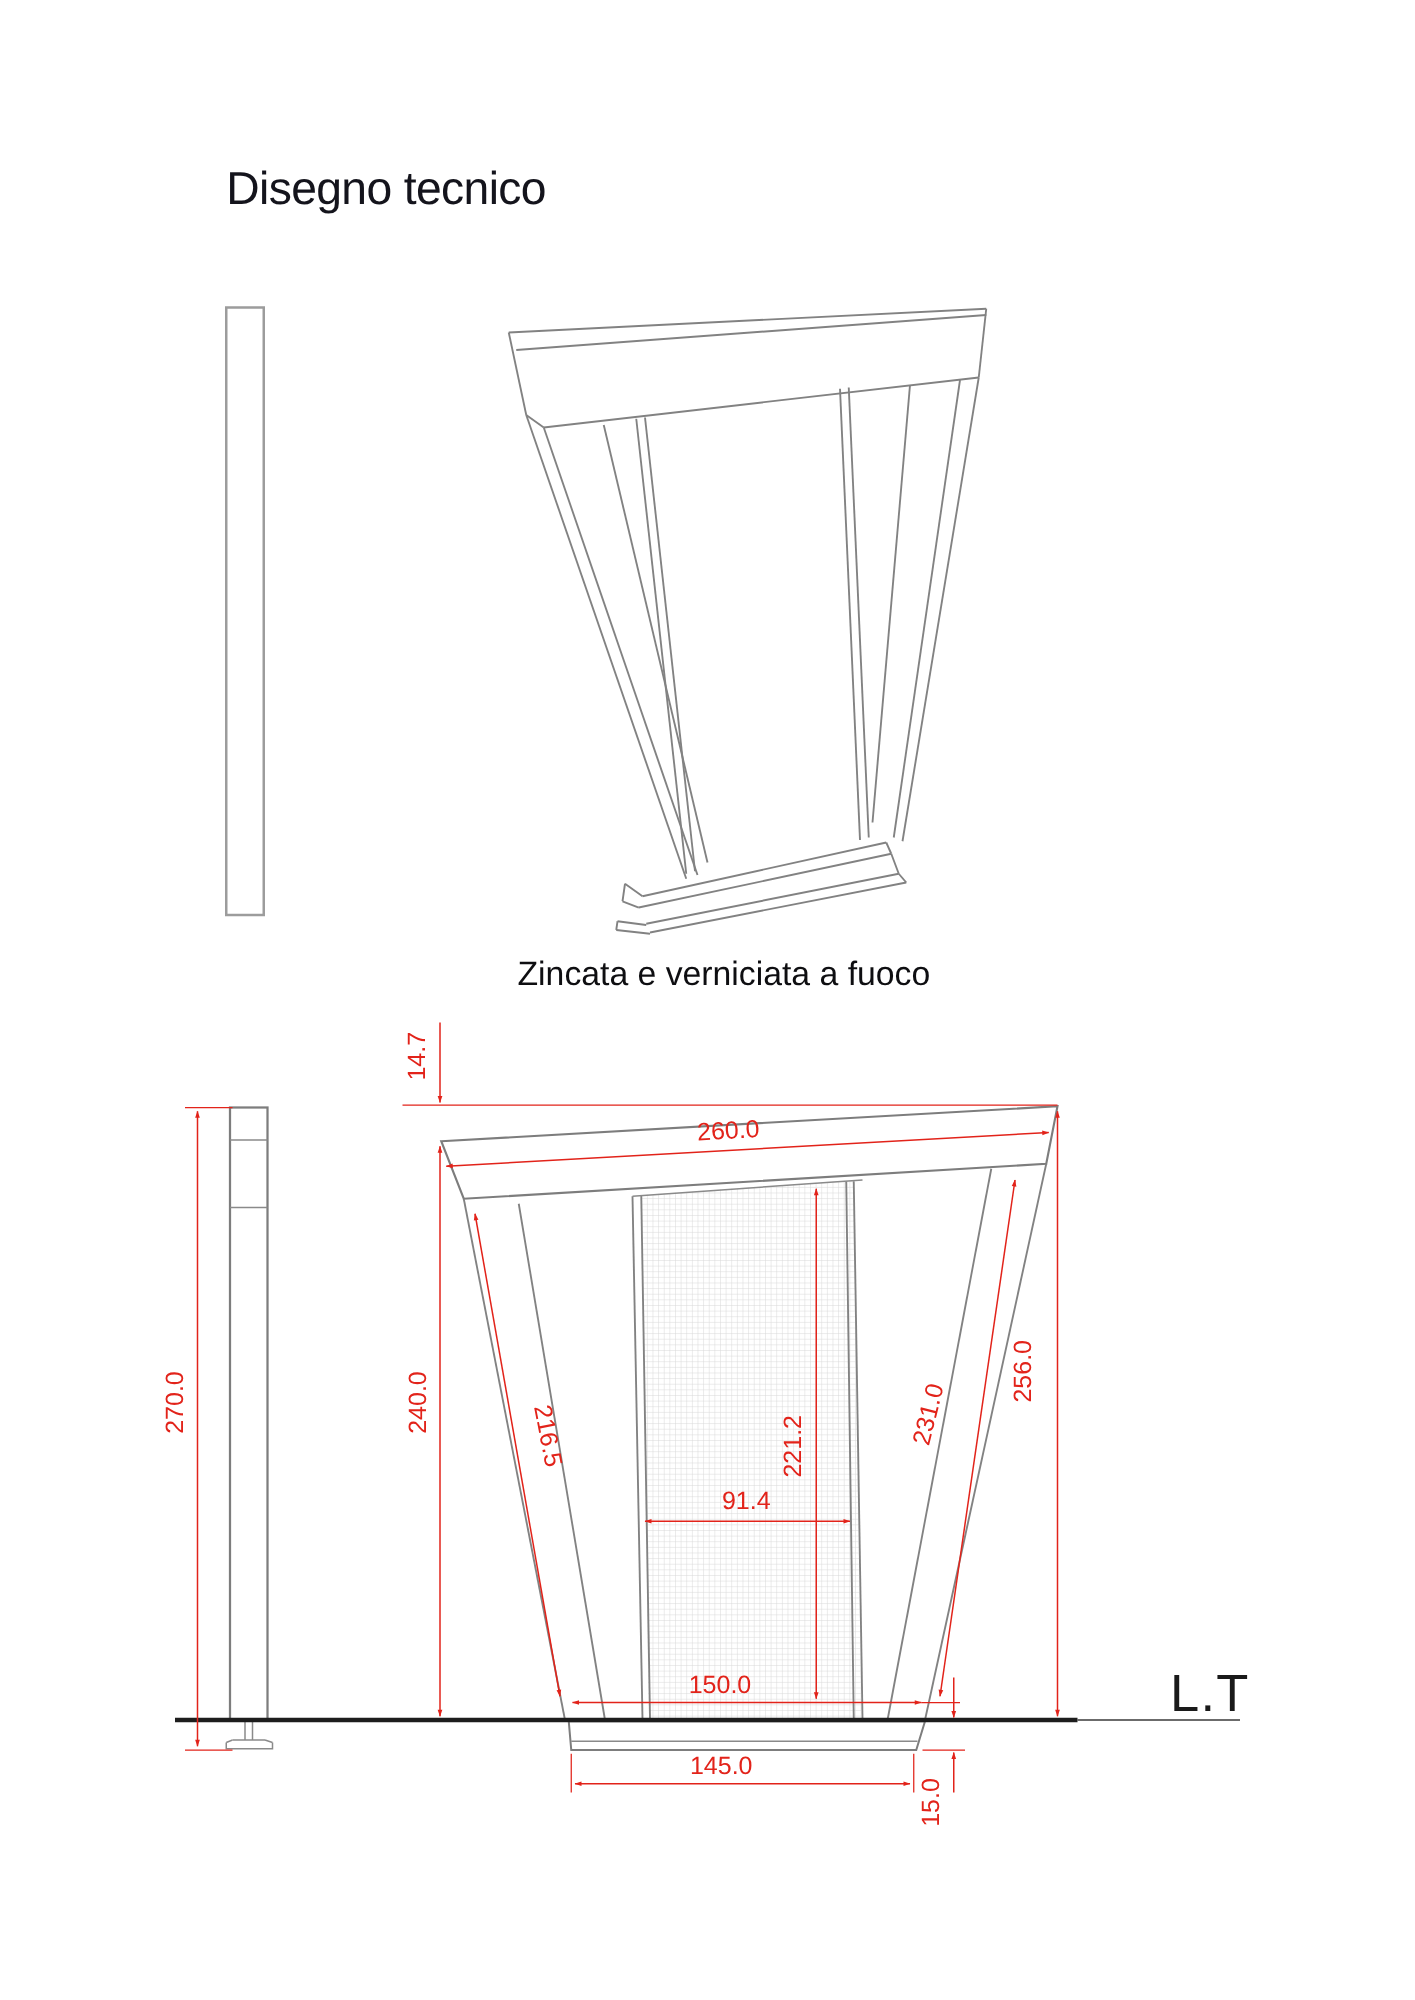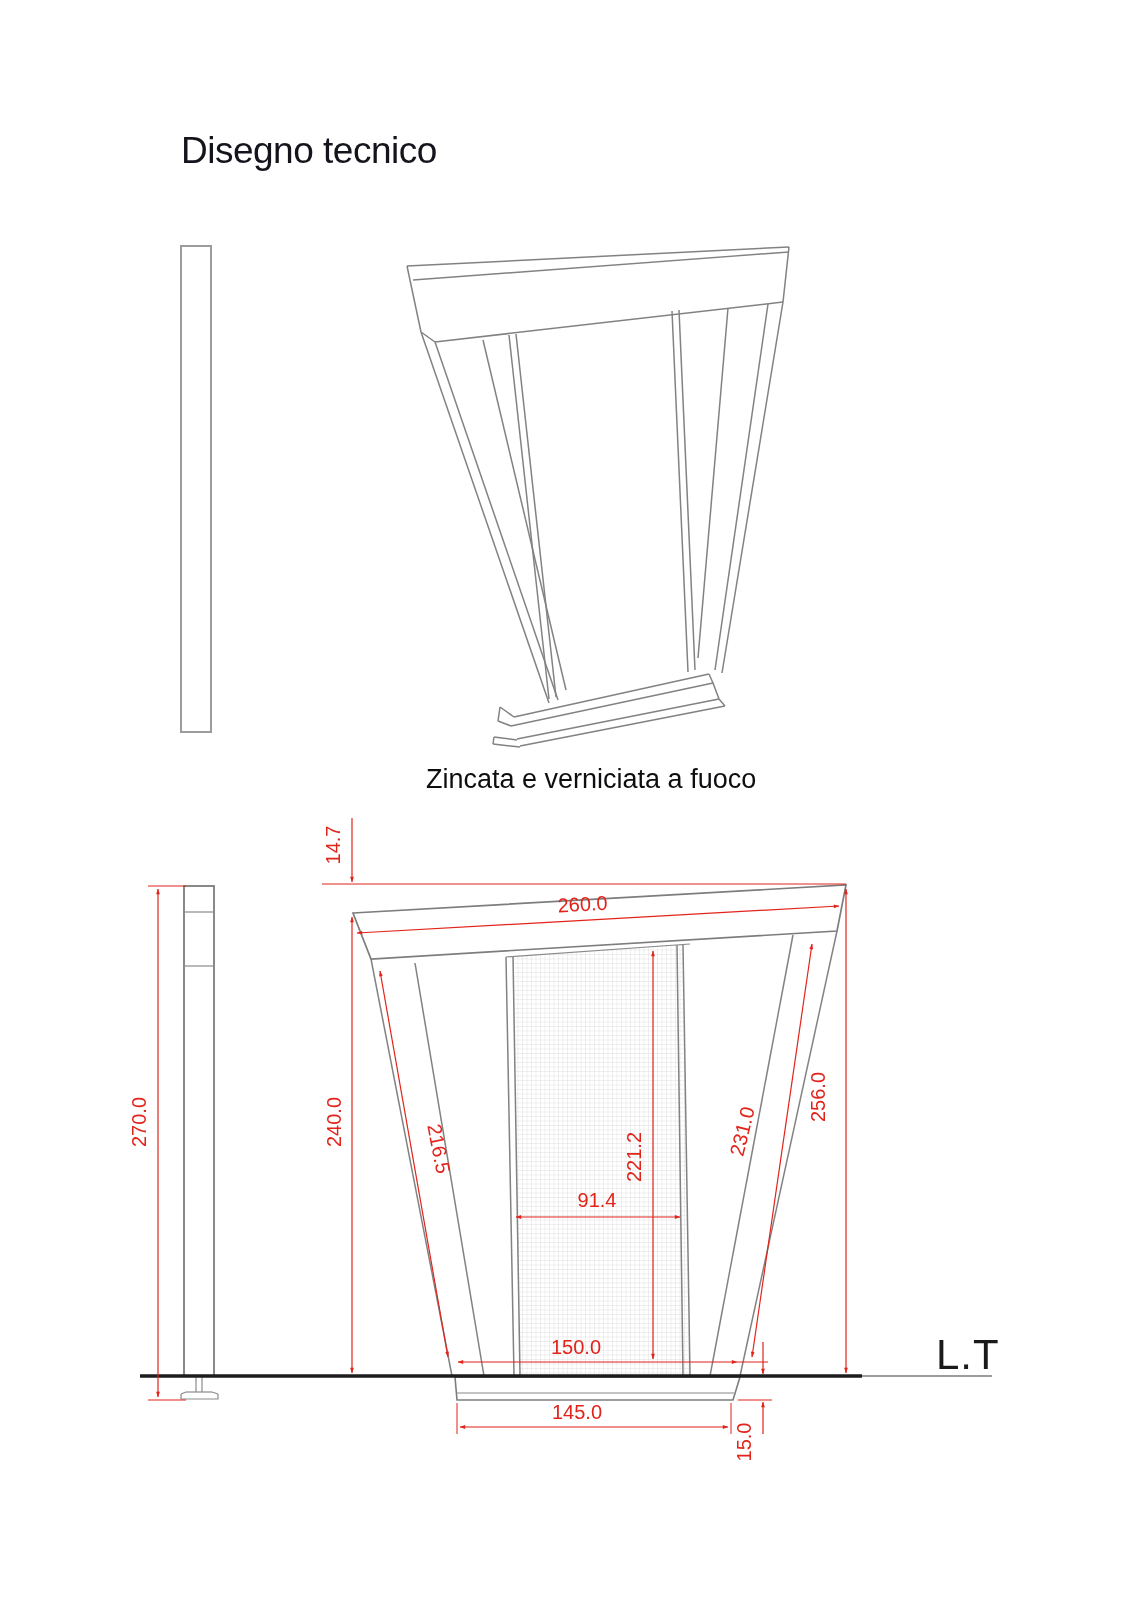--- a/index.html
+++ b/index.html
@@ -6,21 +6,21 @@
   .canvas{
     position:relative;width:1132px;height:1600px;background:#ffffff;overflow:hidden;
     font-family:"Liberation Sans", sans-serif;
     padding-left:36px;
   }
   .page-title{
     position:absolute;left:181px;top:130px;
     font-size:37px;font-weight:500;letter-spacing:-0.5px;color:#14141c;
   }
   .finish-note{
-    position:absolute;left:426px;top:760px;
+    position:absolute;left:414px;top:760px;
     font-size:27px;line-height:38px;color:#0e0e11;
   }
   svg{position:absolute;left:0;top:0;}
   svg text{font-family:"Liberation Sans", sans-serif;}
   .dim-text{font-size:20px;fill:#e2231a;}
   .lt-text{font-size:42px;fill:#1a1a1a;letter-spacing:1px;}
   .gray{stroke:#828282;stroke-width:1.5;fill:none;}
   .gray-thin{stroke:#8a8a8a;stroke-width:1.2;fill:none;}
   .red{stroke:#e2231a;stroke-width:1.2;fill:none;}
   .redthin{stroke:#e2231a;stroke-width:1px;fill:none;}

